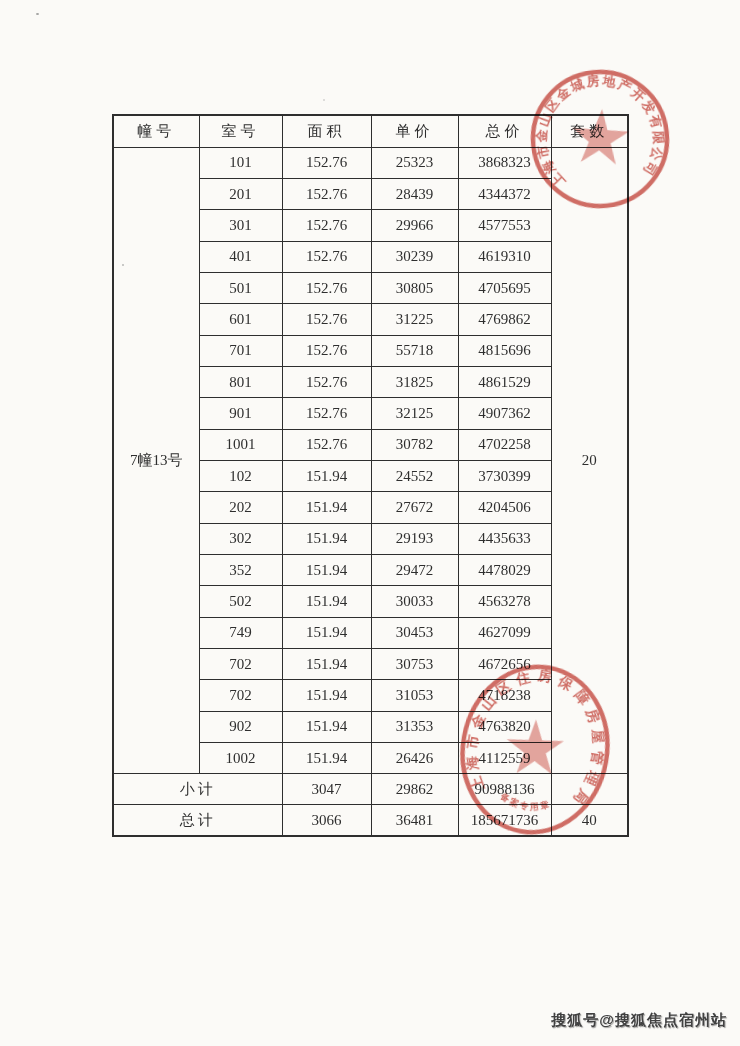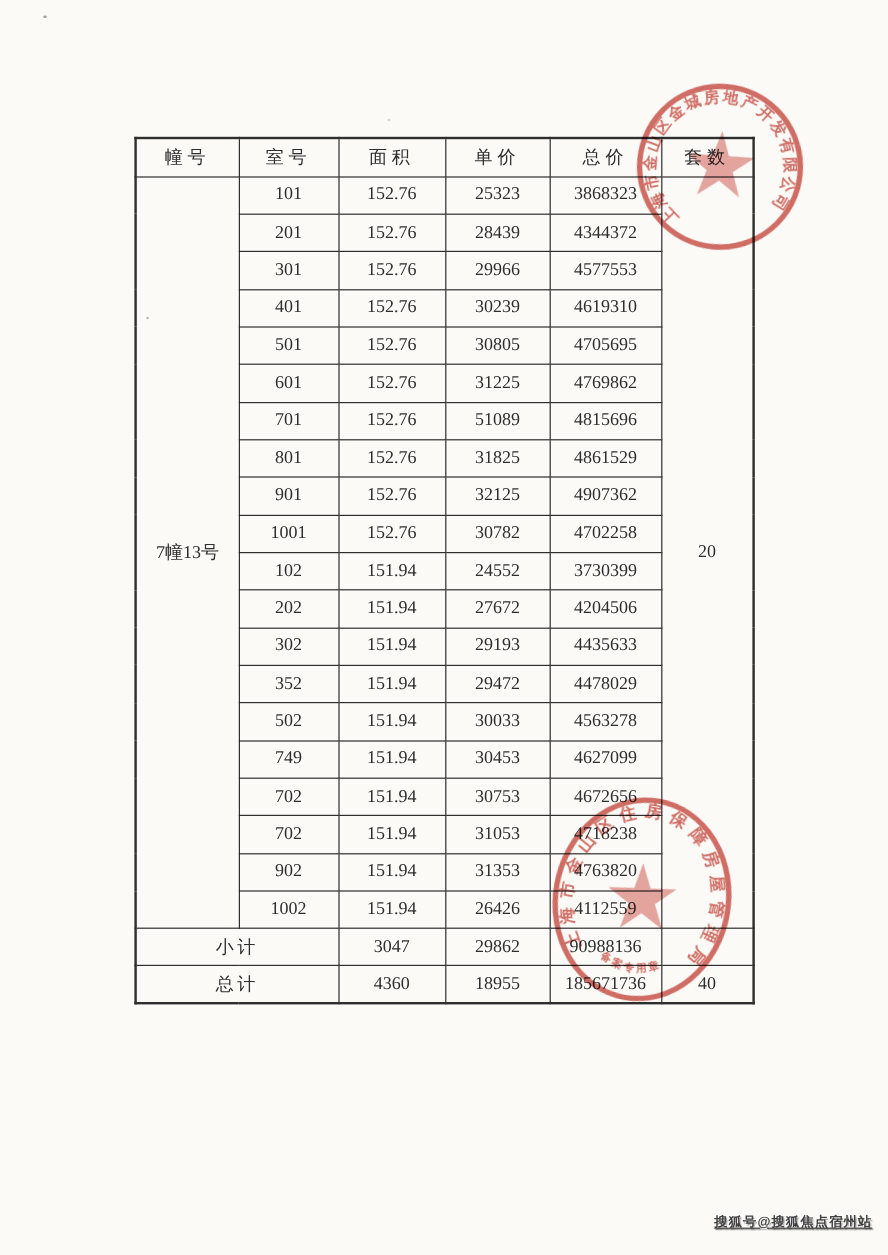--- a/index.html
+++ b/index.html
@@ -54,26 +54,25 @@
   .stamp-top{left:527px;top:66px;transform:rotate(-6deg);}
   .stamp-bottom{left:450px;top:657px;transform:rotate(10deg);}
   .ring-text-top{font-size:13px;letter-spacing:2px;}
   .ring-text-bottom{font-size:14px;letter-spacing:6px;}
   .inner-text-bottom{font-size:9px;letter-spacing:2px;}
   
   .watermark{
     position:absolute;
     right:13px;top:1011px;
     font-family:"Liberation Sans", sans-serif;
-    font-size:11px;
+    font-size:15px;
     font-weight:bold;
     letter-spacing:1px;
     color:#414141;
     text-shadow:-1px -1px 0 #fdfdfd, 1px 1px 1px rgba(80,80,80,.55);
-    text-decoration:underline;
   }
   
   .speck{position:absolute;border-radius:50%;pointer-events:none;}
   .speck-1{left:36px;top:13px;width:3px;height:2px;background:rgba(90,90,90,.55);}
   .speck-2{left:122px;top:264px;width:2px;height:2px;background:rgba(120,120,120,.5);}
   .speck-3{left:323px;top:99px;width:2px;height:2px;background:rgba(150,150,150,.4);}
 </style>
 </head>
 <body>
 
@@ -133,21 +132,21 @@
         </tr>
         <tr class="data-row">
           <td>601</td>
           <td>152.76</td>
           <td>31225</td>
           <td>4769862</td>
         </tr>
         <tr class="data-row">
           <td>701</td>
           <td>152.76</td>
-          <td>51089</td>
+          <td>55718</td>
           <td>4815696</td>
         </tr>
         <tr class="data-row">
           <td>801</td>
           <td>152.76</td>
           <td>31825</td>
           <td>4861529</td>
         </tr>
         <tr class="data-row">
           <td>901</td>
@@ -223,22 +222,22 @@
         </tr>
         <tr class="total-row">
         <td colspan="2">小计</td>
         <td>3047</td>
         <td>29862</td>
         <td>90988136</td>
         <td></td>
       </tr>
       <tr class="total-row">
         <td colspan="2">总计</td>
-        <td>4360</td>
-        <td>18955</td>
+        <td>3066</td>
+        <td>36481</td>
         <td>185671736</td>
         <td>40</td>
       </tr>
     </tbody>
   </table>
 
   <svg class="stamp stamp-top" width="146" height="146" viewBox="0 0 146 146">
     <circle class="ring" cx="73" cy="73" r="67"></circle>
     <polygon class="star" transform="rotate(10 73 73)" points="73,43 79.8,63.7 101.5,63.7 83.9,76.6 90.6,97.3 73,84.5 55.4,97.3 62.1,76.6 44.5,63.7 66.2,63.7"></polygon>
     <path id="arc-top" d="M34.8 111.2 A54 54 0 1 1 111.2 111.2" fill="none"></path>

